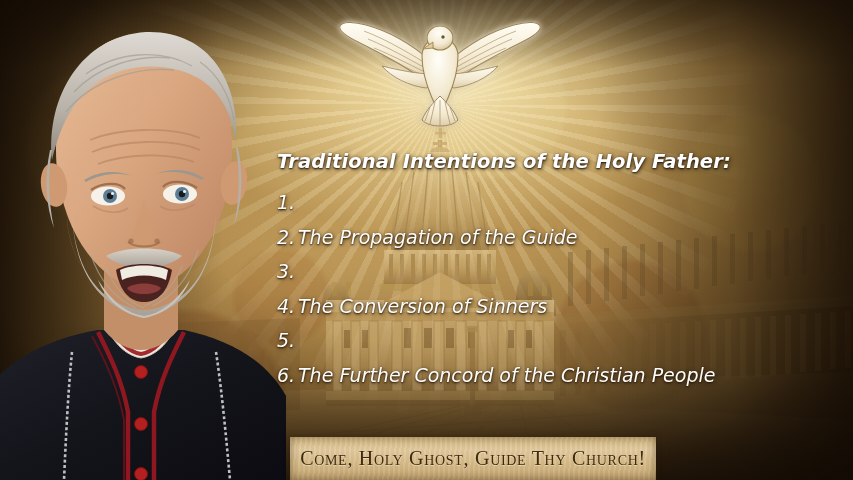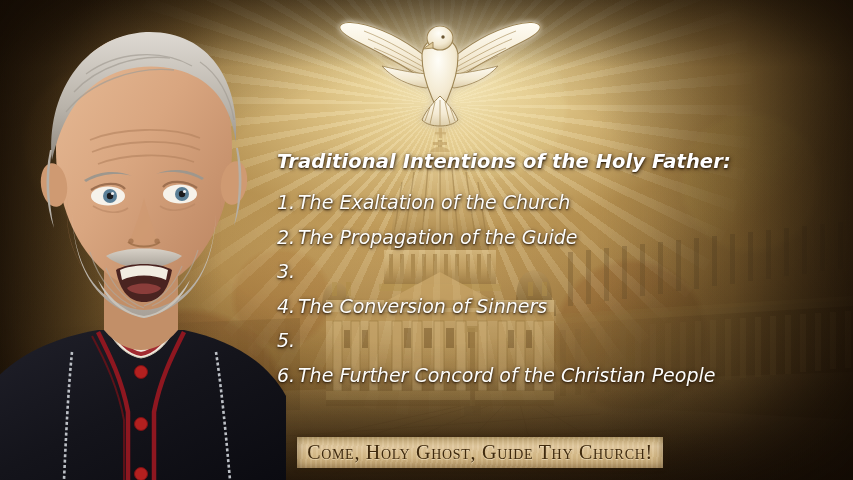--- a/index.html
+++ b/index.html
@@ -109,22 +109,22 @@
     color:#fdfdfb;
     line-height:34.5px;
     white-space:nowrap;
     text-shadow:0 1px 2px rgba(35,20,5,.95), 1px 1px 4px rgba(38,22,6,.70);
   }
   .intention-num { width:21px; flex:none; }
   .intention-text { }
 
   
   .banner {
-    position:absolute; left:297px; top:437px;
-    width:366px; height:31px;
+    position:absolute; left:290px; top:437px;
+    width:366px; height:43px;
     background:
       linear-gradient(to bottom, #d8bd85 0%, #e2caa0 30%, #d6bb89 62%, #c3a471 100%);
     box-shadow:0 0 10px rgba(30,18,5,.45) inset, 0 -1px 6px rgba(40,25,8,.40);
     display:flex; align-items:center; justify-content:center;
     overflow:hidden;
   }
   .banner::after {
     content:"";
     position:absolute; inset:0;
     background:
@@ -553,21 +553,20 @@
     <path d="M74,196 C70,226 78,254 92,272 C76,252 70,224 74,196 Z" fill="#b9825e" opacity=".45"></path>
     <path d="M226,194 C230,224 222,252 208,270 C224,250 230,222 226,194 Z" fill="#b9825e" opacity=".45"></path>
   </svg>
 
   <div class="text-block">
     <div class="intentions-title">Traditional Intentions of the Holy Father:</div>
 
     <ul class="intentions-list">
       <li class="intention-item">
         <span class="intention-num">1.</span>
-        <span class="intention-text">The Exaltation of the Church</span>
       </li>
       <li class="intention-item">
         <span class="intention-num">2.</span>
         <span class="intention-text">The Propagation of the Guide</span>
       </li>
       <li class="intention-item">
         <span class="intention-num">3.</span>
       </li>
       <li class="intention-item">
         <span class="intention-num">4.</span>

